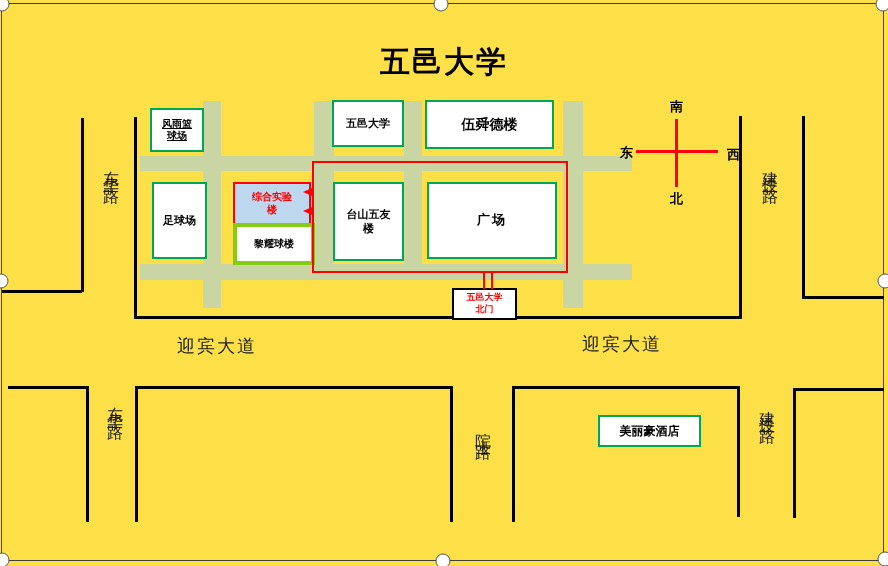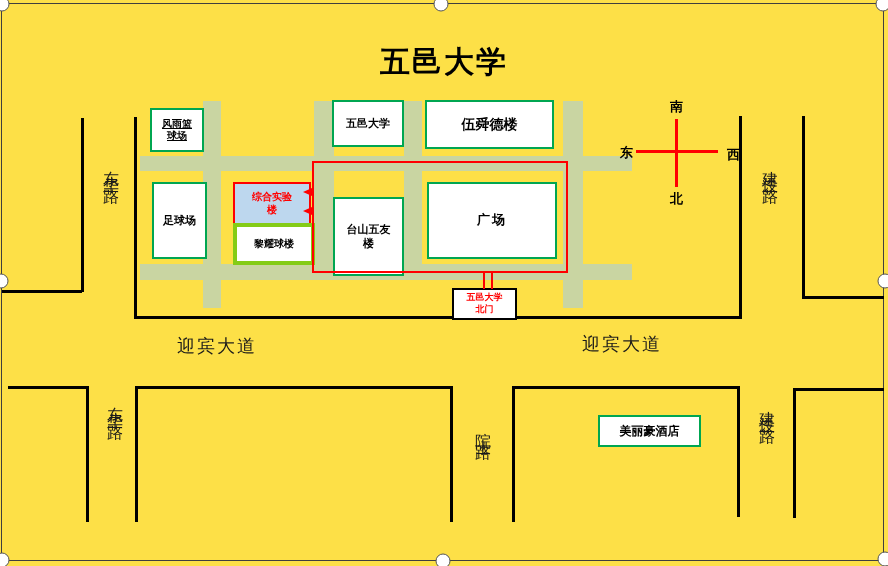--- a/index.html
+++ b/index.html
@@ -46,21 +46,21 @@
   #gs-v3{left:404px;top:101px;width:18px;height:179px;}
   #gs-v4{left:563px;top:101px;width:20px;height:207px;}
   
   #b1{left:150px;top:108px;width:50px;height:40px;font-size:10px;text-decoration:underline;}
   #b2{left:227px;top:108px;width:80px;height:44px;font-size:11px;}
   #b3{left:332px;top:100px;width:68px;height:43px;font-size:11px;}
   #b4{left:425px;top:100px;width:125px;height:45px;font-size:14px;}
   #b5{left:152px;top:182px;width:51px;height:73px;font-size:11px;}
   #b6{left:233px;top:182px;width:74px;height:39px;background:#bdd7ee;border:2px solid #ff0000;color:#ff0000;font-size:10px;}
   #b7{left:233px;top:223px;width:74px;height:34px;border:4px solid #84cc16;font-size:10px;}
-  #b8{left:333px;top:197px;width:67px;height:75px;font-size:11px;}
+  #b8{left:333px;top:182px;width:67px;height:75px;font-size:11px;}
   #b9{left:427px;top:182px;width:126px;height:73px;font-size:13px;letter-spacing:2px;text-align:center;}
   #gate{left:452px;top:288px;width:61px;height:28px;border:2.5px solid #000;color:#ff0000;font-size:9px;line-height:1.3;}
   #hotel{left:598px;top:415px;width:99px;height:28px;font-size:12px;}
   #market{left:818px;top:407px;width:62px;height:71px;border:3.5px solid #00a651;font-size:12px;}
   
   #rp-top{left:312px;top:161px;width:256px;height:2px;}
   #rp-right{left:566px;top:161px;width:2px;height:112px;}
   #rp-bottom{left:312px;top:271px;width:256px;height:2px;}
   #rp-left{left:312px;top:161px;width:2px;height:112px;}
   #rp-arrow1{left:303px;top:188px;}

